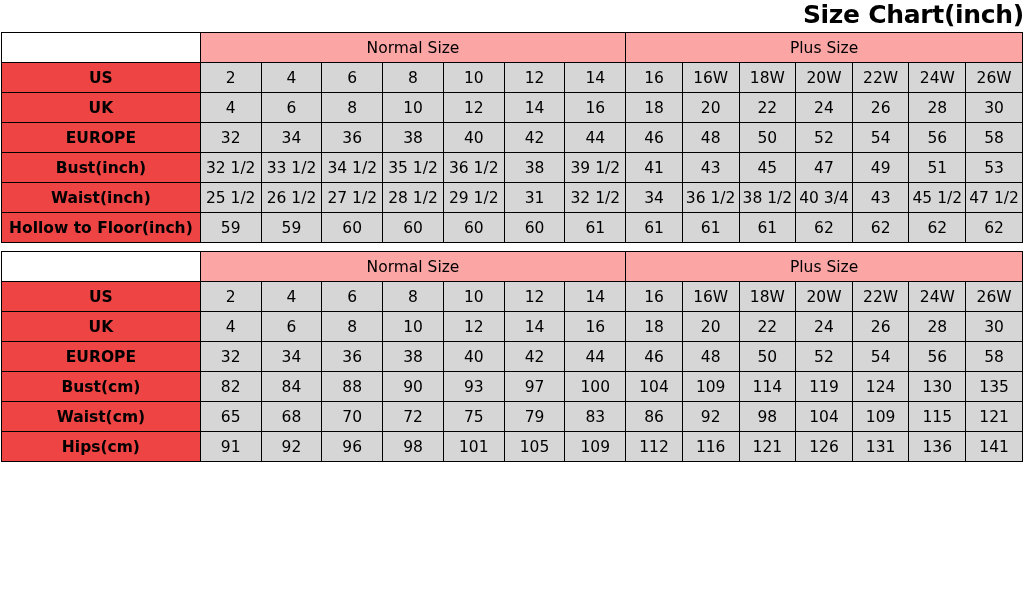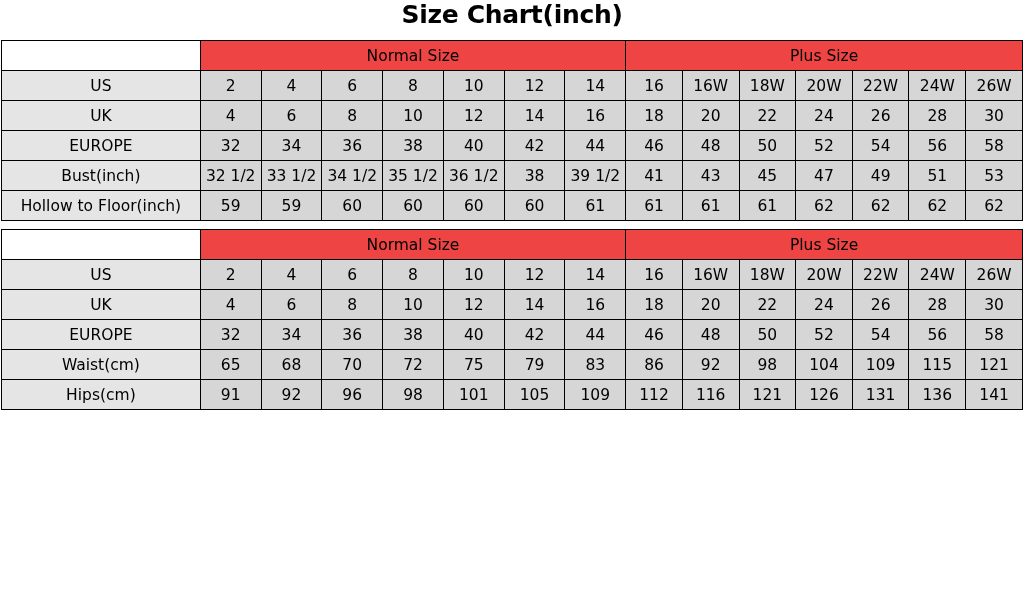--- a/index.html
+++ b/index.html
@@ -16,26 +16,26 @@
   }
   .page {
     width: 1024px;
     height: 600px;
     position: relative;
   }
   .chart-block {
     width: 1024px;
   }
   .chart-title {
-    text-align: center;
+    text-align: right;
     font-weight: bold;
     font-size: 25px;
     font-family: "DejaVu Sans", sans-serif;
     letter-spacing: -0.3px;
-    padding: 2px 0 12px 0;
+    padding: 2px 0 4px 0;
     line-height: 1.05;
   }
   table.size-table {
     border-collapse: collapse;
     width: 1022px;
     margin: 0 1px;
     table-layout: fixed;
   }
   table.size-table td {
     border: 1px solid #000000;
@@ -45,27 +45,28 @@
     padding: 0 1px;
     font-family: "DejaVu Sans", sans-serif;
     white-space: nowrap;
     overflow: hidden;
   }
   td.corner {
     background: #ffffff;
     border-left: none;
   }
   td.rowlabel {
-    background: #e5e5e5;
+    background: #ef4444;
     text-align: center;
     font-size: 15.5px;
     border-left: none;
+    font-weight: bold;
   }
   td.grouphead {
-    background: #ef4444;
+    background: #fca5a5;
     font-size: 19px;
     height: 32px;
   }
   td.datacell {
     background: #d6d6d6;
   }
   td.last {
     border-right: none;
     margin-top: 44px;
   }
@@ -166,20 +167,37 @@
               <td class="datacell">39 1/2</td>
               <td class="datacell">41</td>
               <td class="datacell">43</td>
               <td class="datacell">45</td>
               <td class="datacell">47</td>
               <td class="datacell">49</td>
               <td class="datacell">51</td>
               <td class="datacell last">53</td>
             </tr>
             <tr>
+              <td class="rowlabel">Waist(inch)</td>
+              <td class="datacell">25 1/2</td>
+              <td class="datacell">26 1/2</td>
+              <td class="datacell">27 1/2</td>
+              <td class="datacell">28 1/2</td>
+              <td class="datacell">29 1/2</td>
+              <td class="datacell">31</td>
+              <td class="datacell">32 1/2</td>
+              <td class="datacell">34</td>
+              <td class="datacell">36 1/2</td>
+              <td class="datacell">38 1/2</td>
+              <td class="datacell">40 3/4</td>
+              <td class="datacell">43</td>
+              <td class="datacell">45 1/2</td>
+              <td class="datacell last">47 1/2</td>
+            </tr>
+            <tr>
               <td class="rowlabel">Hollow to Floor(inch)</td>
               <td class="datacell">59</td>
               <td class="datacell">59</td>
               <td class="datacell">60</td>
               <td class="datacell">60</td>
               <td class="datacell">60</td>
               <td class="datacell">60</td>
               <td class="datacell">61</td>
               <td class="datacell">61</td>
               <td class="datacell">61</td>
@@ -263,20 +281,37 @@
               <td class="datacell">44</td>
               <td class="datacell">46</td>
               <td class="datacell">48</td>
               <td class="datacell">50</td>
               <td class="datacell">52</td>
               <td class="datacell">54</td>
               <td class="datacell">56</td>
               <td class="datacell last">58</td>
             </tr>
             <tr>
+              <td class="rowlabel">Bust(cm)</td>
+              <td class="datacell">82</td>
+              <td class="datacell">84</td>
+              <td class="datacell">88</td>
+              <td class="datacell">90</td>
+              <td class="datacell">93</td>
+              <td class="datacell">97</td>
+              <td class="datacell">100</td>
+              <td class="datacell">104</td>
+              <td class="datacell">109</td>
+              <td class="datacell">114</td>
+              <td class="datacell">119</td>
+              <td class="datacell">124</td>
+              <td class="datacell">130</td>
+              <td class="datacell last">135</td>
+            </tr>
+            <tr>
               <td class="rowlabel">Waist(cm)</td>
               <td class="datacell">65</td>
               <td class="datacell">68</td>
               <td class="datacell">70</td>
               <td class="datacell">72</td>
               <td class="datacell">75</td>
               <td class="datacell">79</td>
               <td class="datacell">83</td>
               <td class="datacell">86</td>
               <td class="datacell">92</td>

